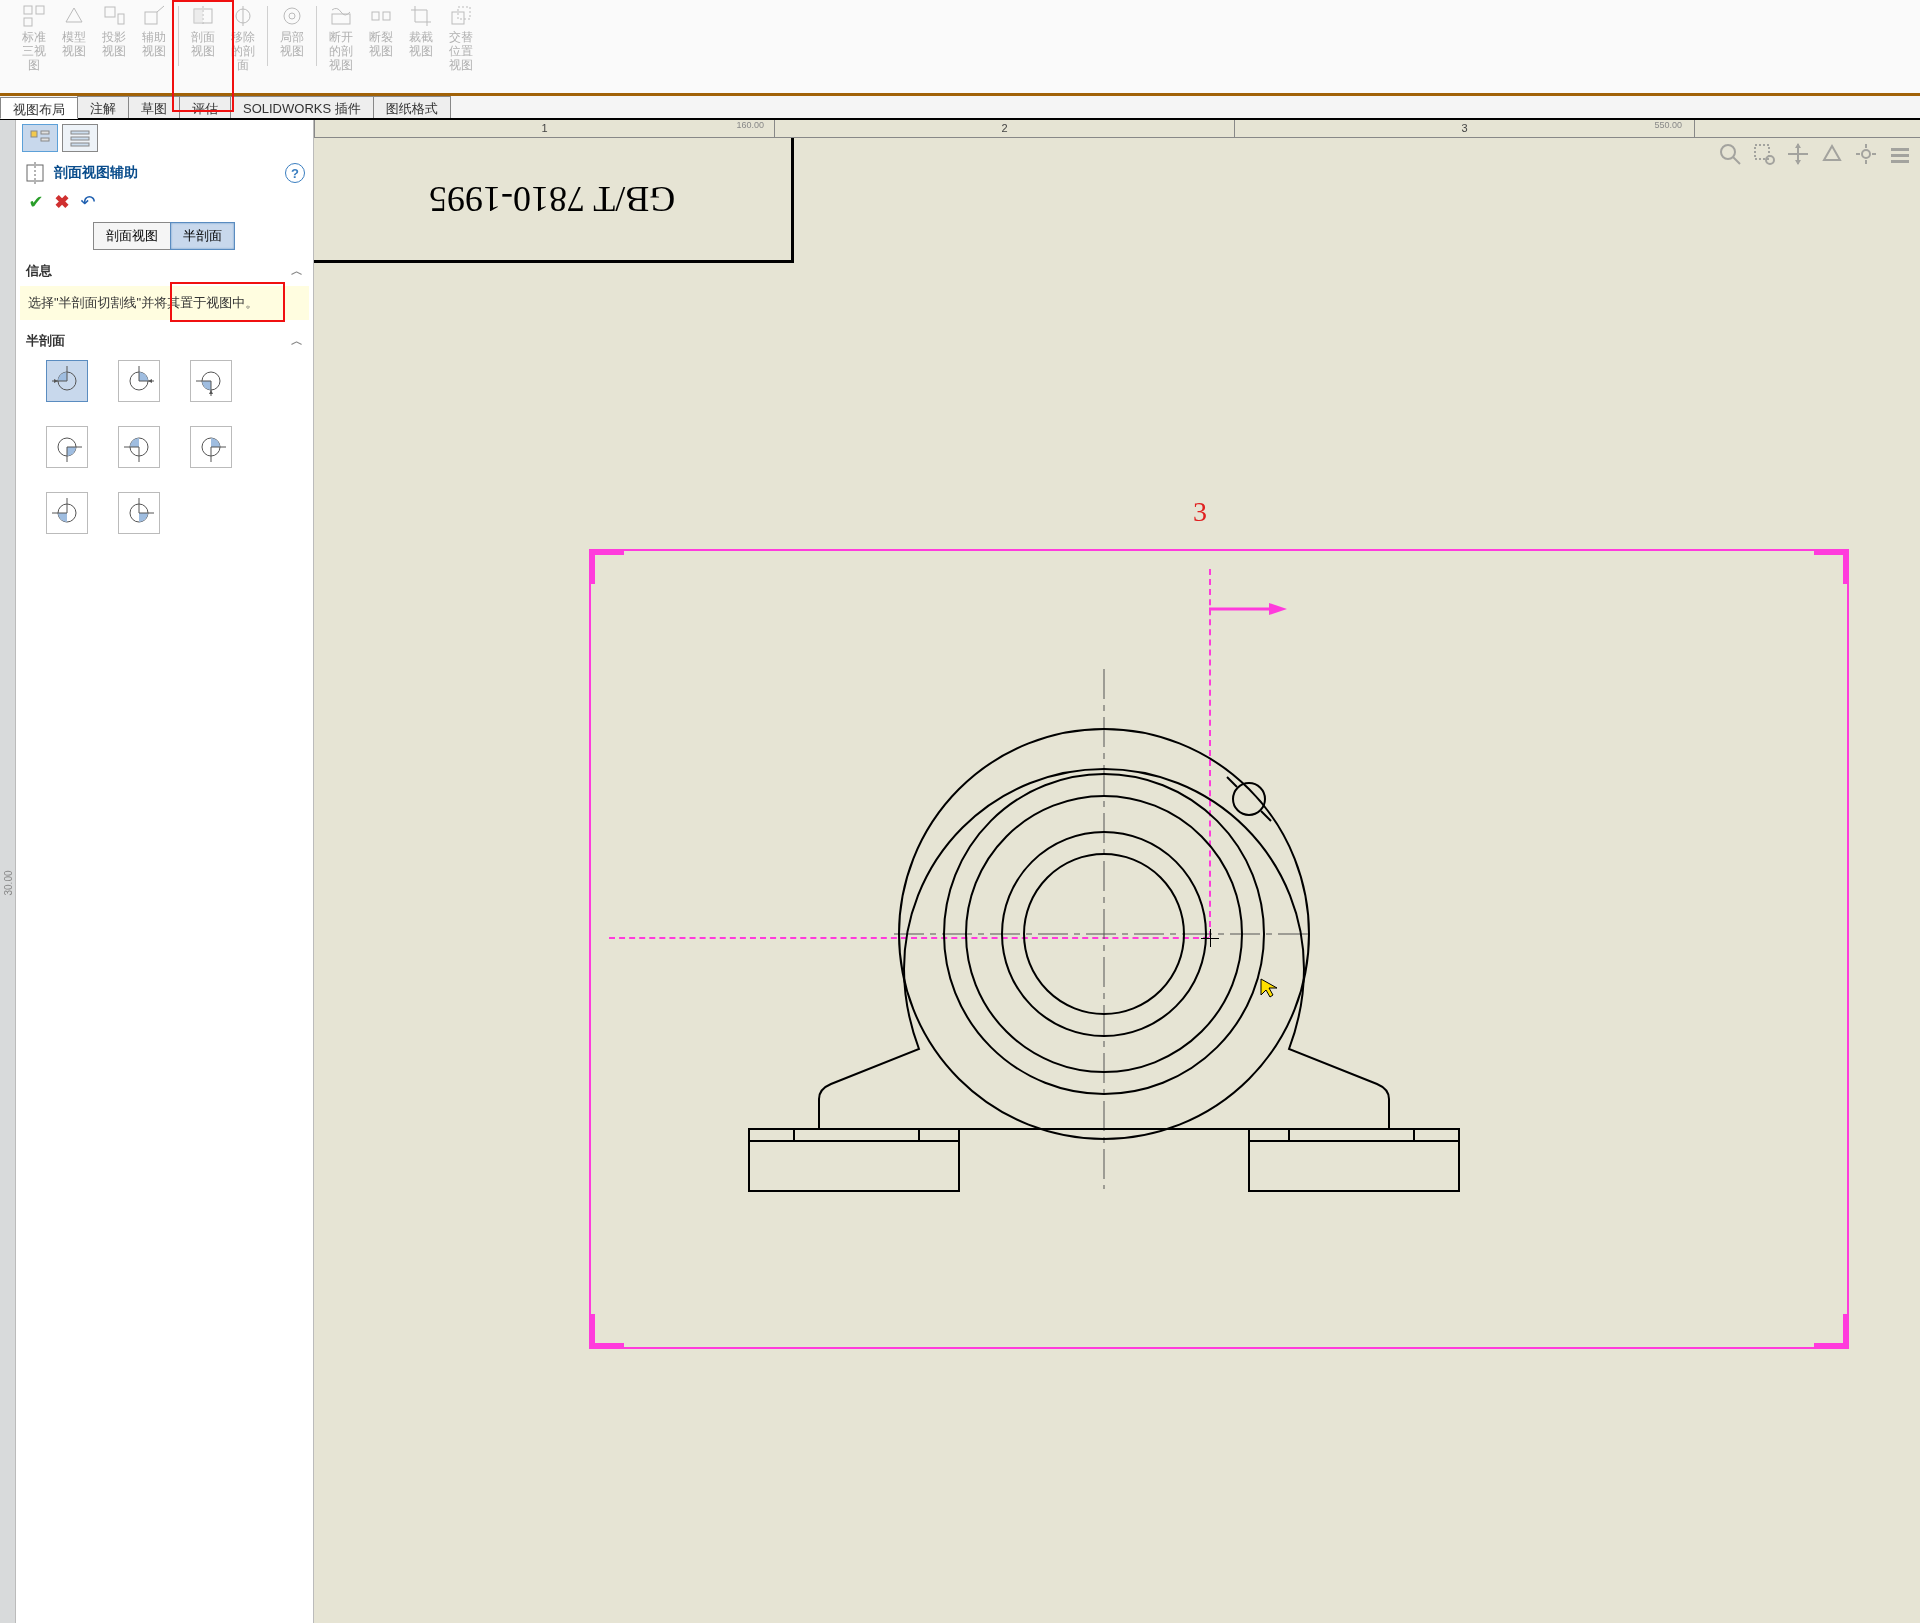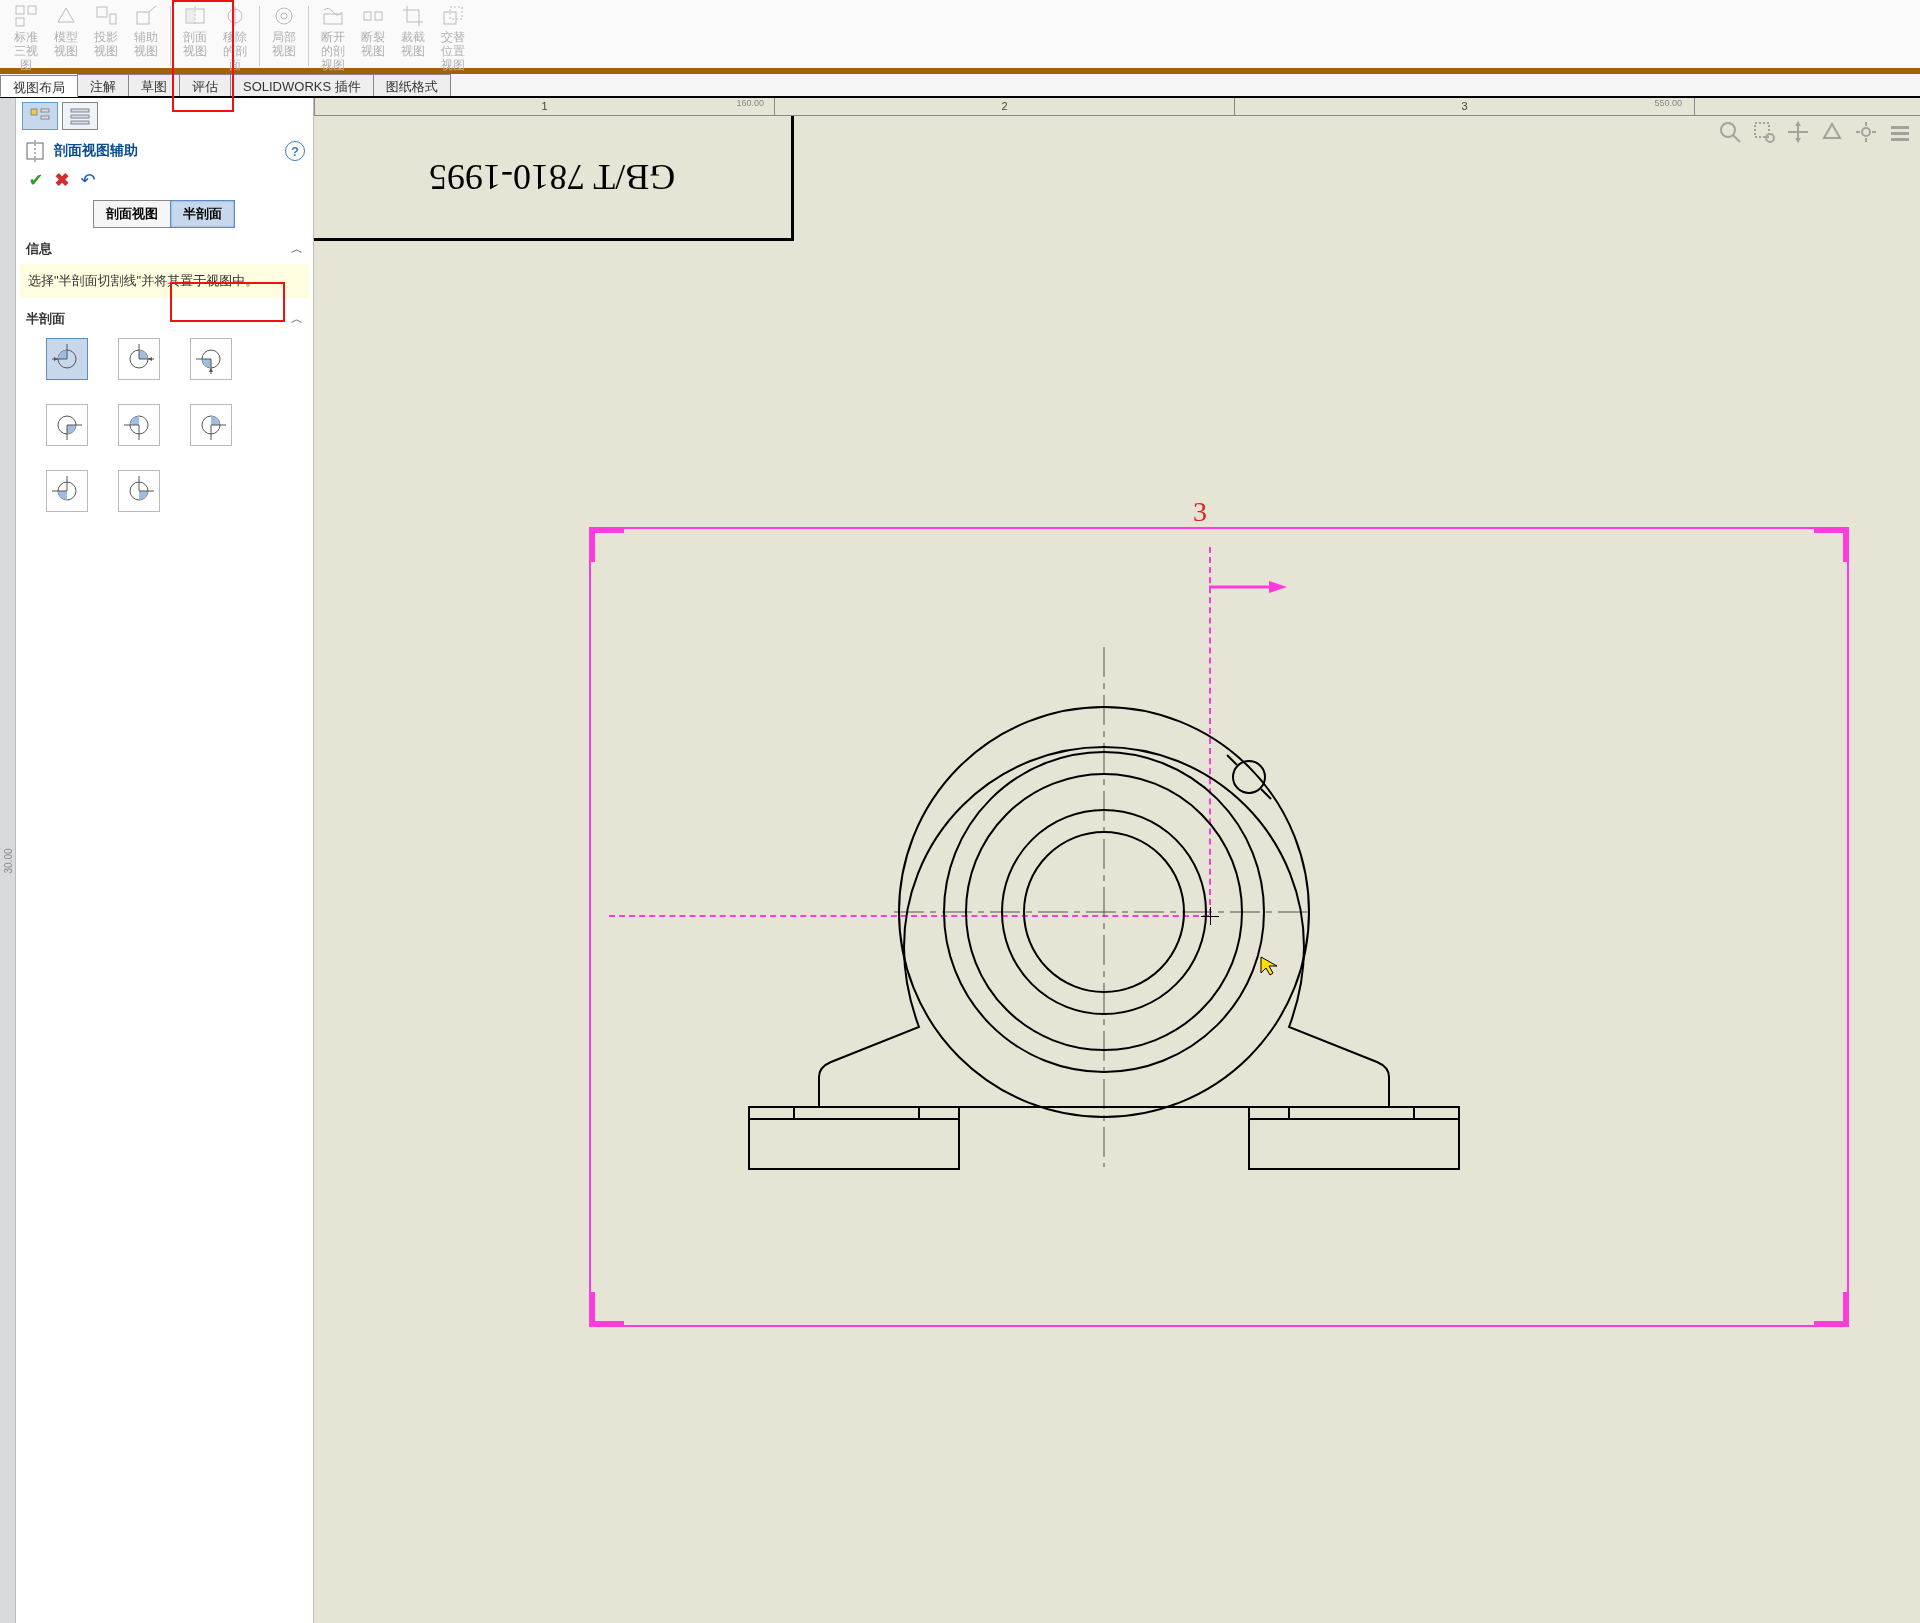--- a/index.html
+++ b/index.html
@@ -2,24 +2,24 @@
 <html><head>
   <meta charset="utf-8">
   <style>
     * { box-sizing: border-box; margin: 0; padding: 0; }
     body { font-family: "Microsoft YaHei", Arial, sans-serif; font-size: 12px; background: #f0f0f0; overflow: hidden; width: 1920px; height: 1623px; position: relative; }
 
     
     .ribbon {
       display: flex;
       background: #fafafa;
-      padding: 2px 4px;
-      height: 74px;
+      padding: 2px 12px;
+      height: 96px;
       align-items: flex-start;
-      border-bottom: 6px solid #a16207;
+      border-bottom: 3px solid #a16207;
     }
     .ribbon-group {
       display: flex;
       align-items: flex-start;
       padding: 0 2px;
       height: 100%;
     }
     .ribbon-sep {
       width: 1px;
       background: #d0d0d0;
@@ -178,21 +178,20 @@
       justify-content: center;
       padding: 4px 0 8px;
     }
     .toggle-btn {
       border: 1px solid #888;
       background: #f5f5f5;
       padding: 4px 12px;
       font-size: 13px;
       cursor: pointer;
       margin-left: -1px;
-      font-weight: bold;
     }
     .toggle-btn.on {
       background: #c8d8ec;
       border-color: #5a8cc0;
       box-shadow: inset 0 0 2px #5a8cc0;
     }
 
     .sect-head {
       display: flex;
       align-items: center;

